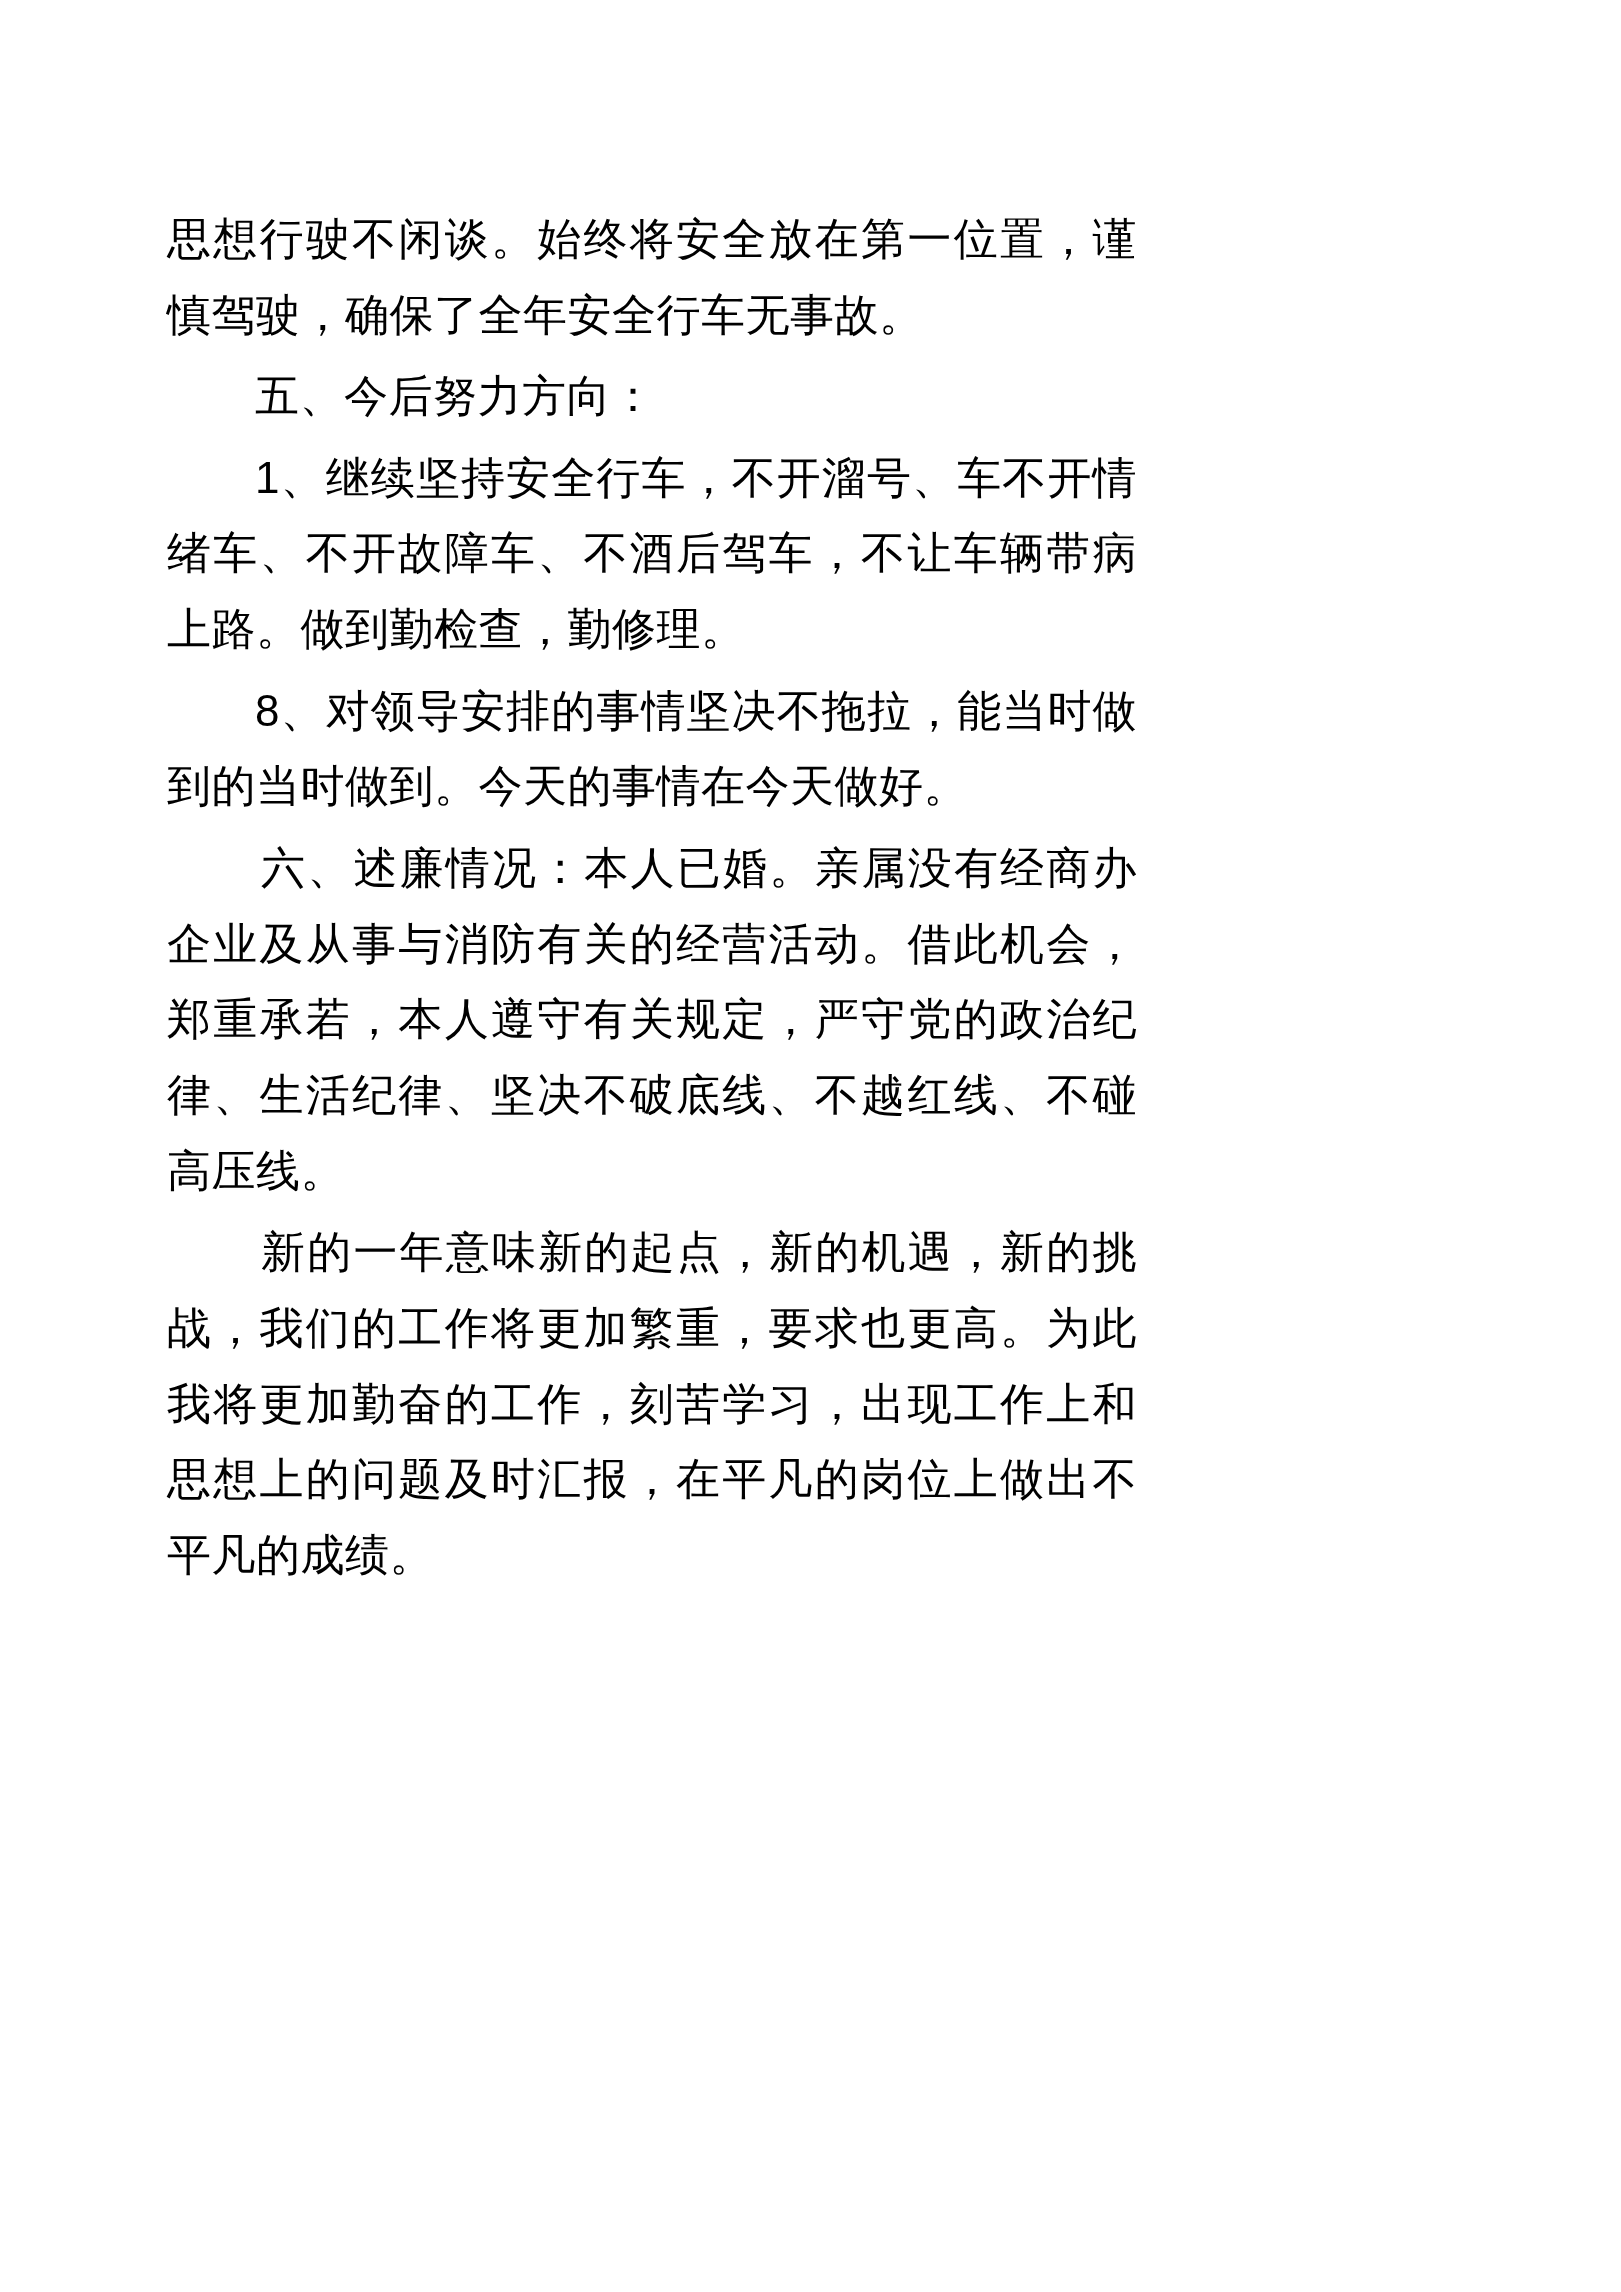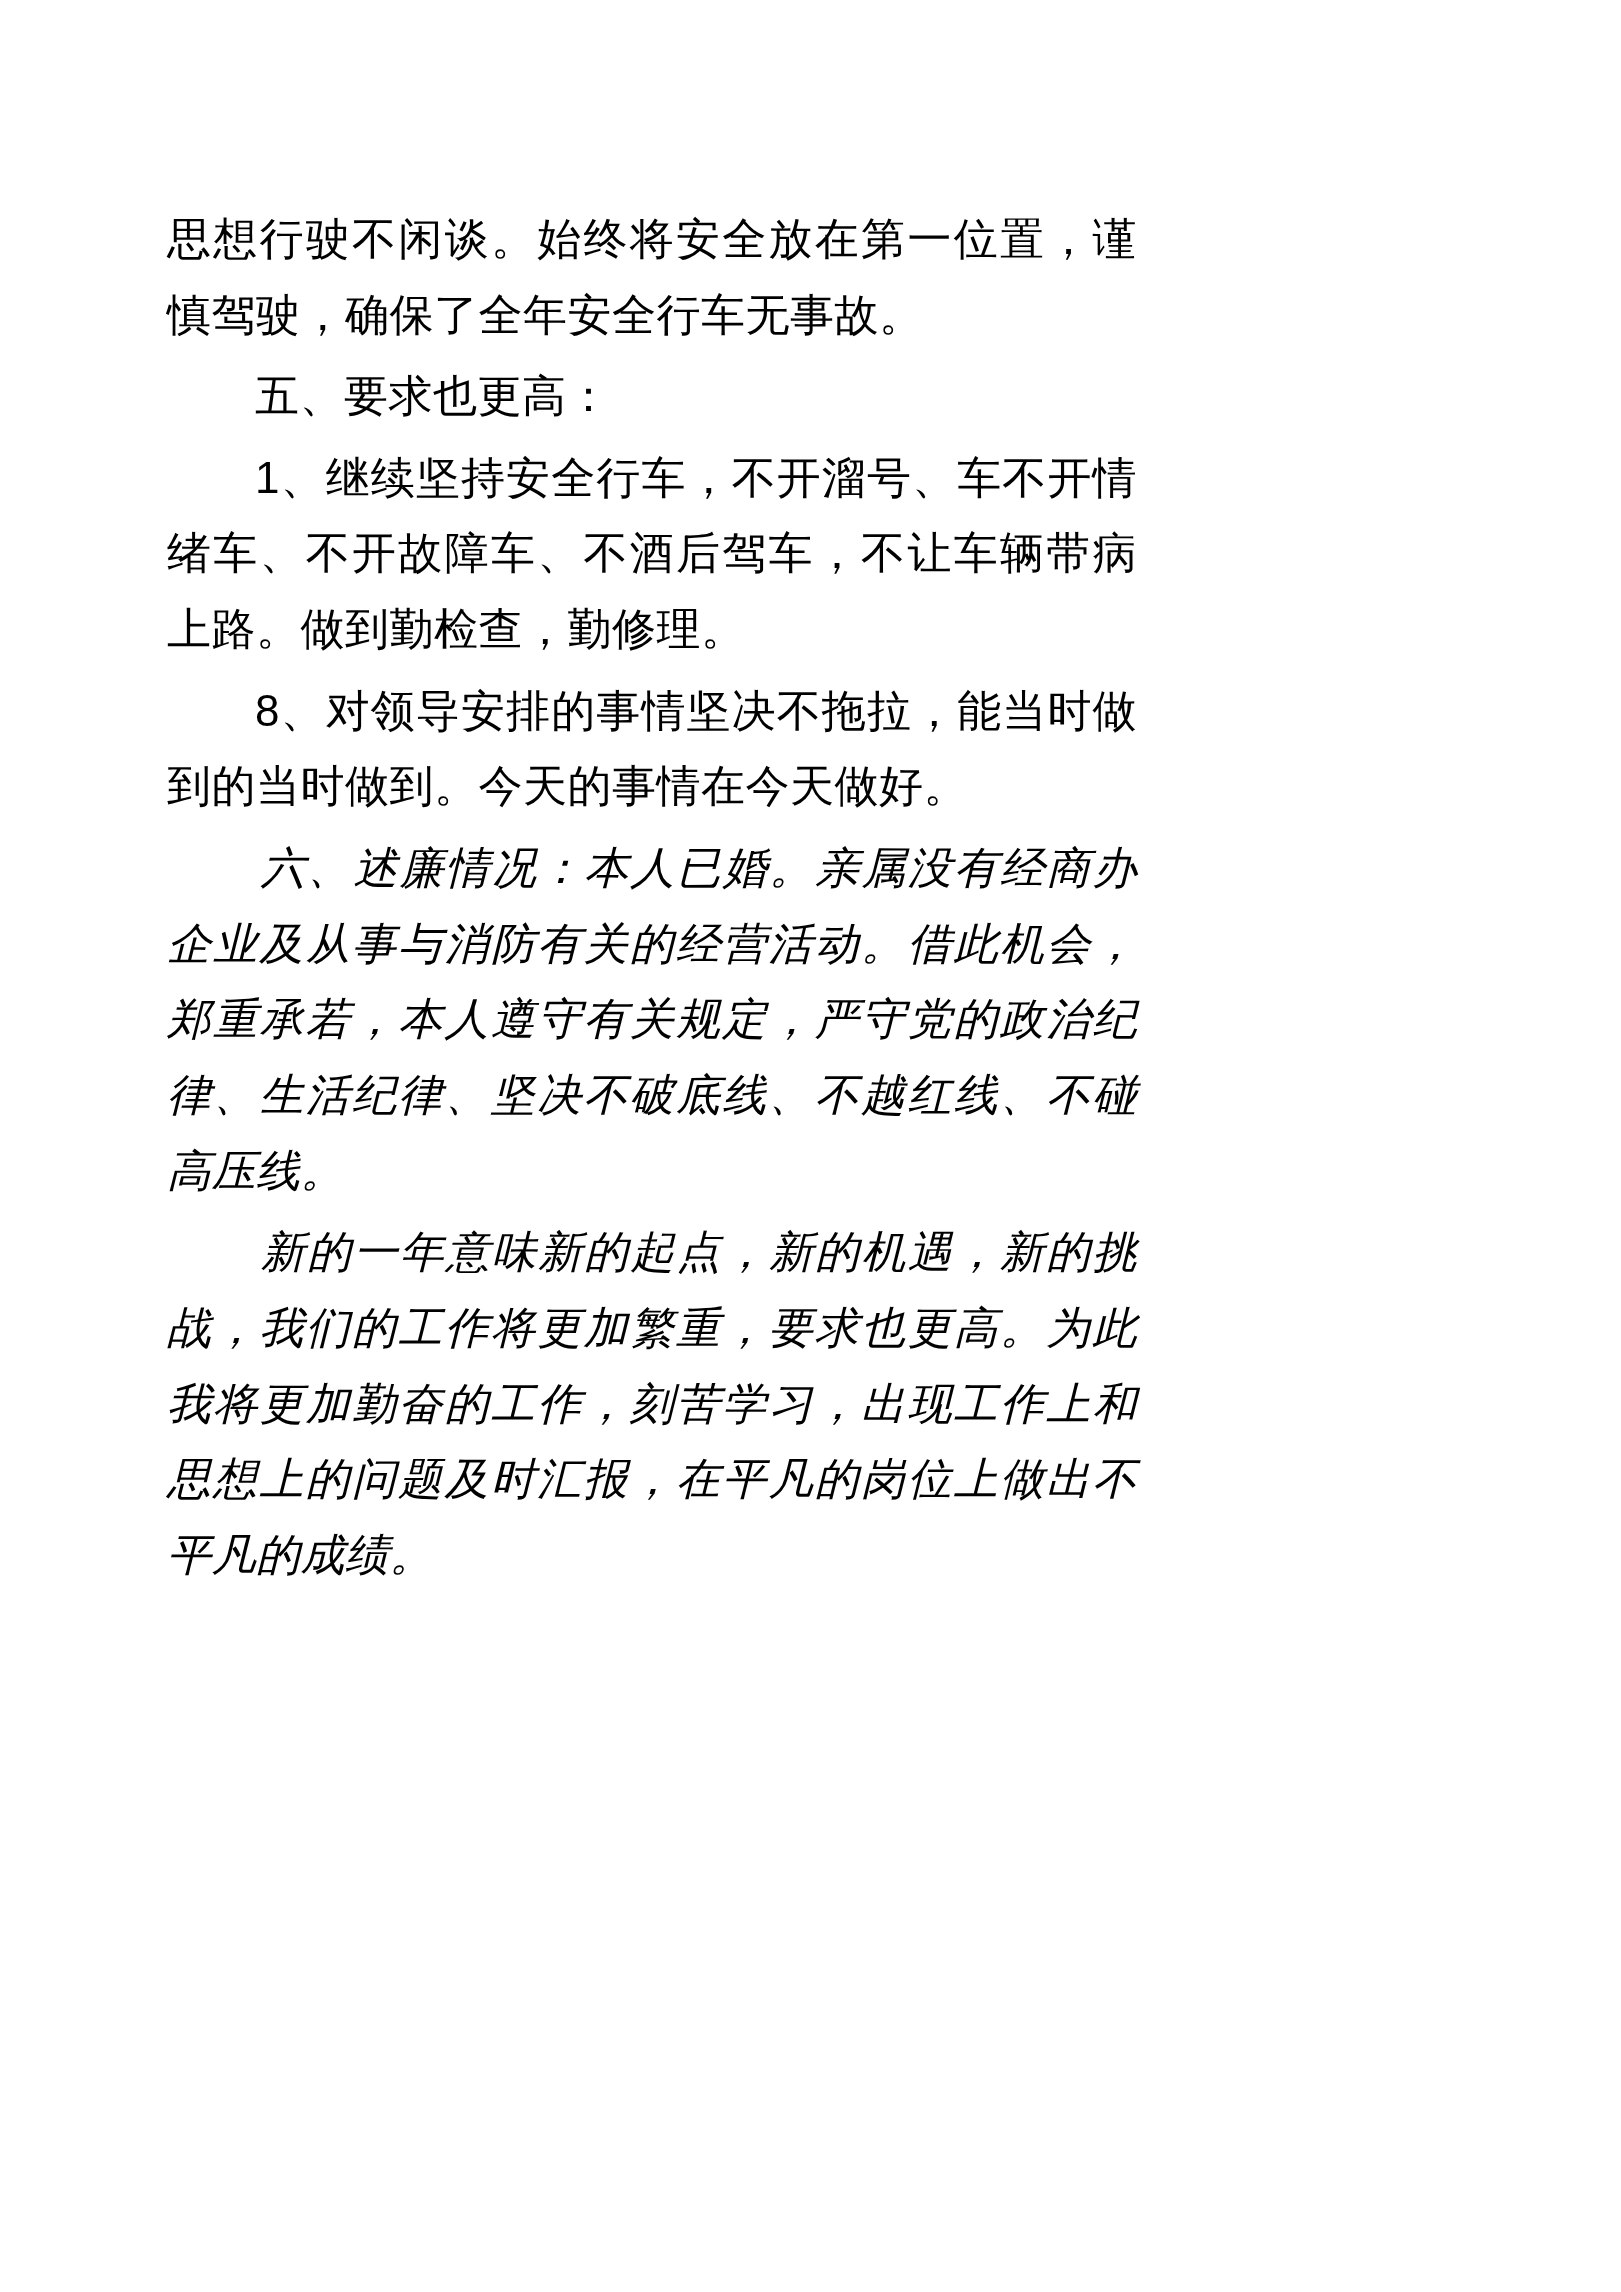--- a/index.html
+++ b/index.html
@@ -32,32 +32,31 @@
   }
   .para {
     margin: 0 0 5.9px 0;
     text-indent: 0;
   }
   .para.indent1 {
     text-indent: 88px;
   }
   .para.indent2 {
     text-indent: 94px;
-    font-style: italic;
   }
   .para.noindent {
     text-indent: 0;
   }
 </style>
 </head>
 <body>
 
 <div class="page">
   <div class="doc-body">
     <p class="para noindent">思想行驶不闲谈。始终将安全放在第一位置，谨慎驾驶，确保了全年安全行车无事故。</p>
-    <p class="para indent1">五、要求也更高：</p>
+    <p class="para indent1">五、今后努力方向：</p>
     <p class="para indent1">1、继续坚持安全行车，不开溜号、车不开情绪车、不开故障车、不酒后驾车，不让车辆带病上路。做到勤检查，勤修理。</p>
     <p class="para indent1">8、对领导安排的事情坚决不拖拉，能当时做到的当时做到。今天的事情在今天做好。</p>
     <p class="para indent2">六、述廉情况：本人已婚。亲属没有经商办企业及从事与消防有关的经营活动。借此机会，郑重承若，本人遵守有关规定，严守党的政治纪律、生活纪律、坚决不破底线、不越红线、不碰高压线。</p>
     <p class="para indent2">新的一年意味新的起点，新的机遇，新的挑战，我们的工作将更加繁重，要求也更高。为此我将更加勤奋的工作，刻苦学习，出现工作上和思想上的问题及时汇报，在平凡的岗位上做出不平凡的成绩。</p>
   </div>
 </div>
 
 
 </body></html>

